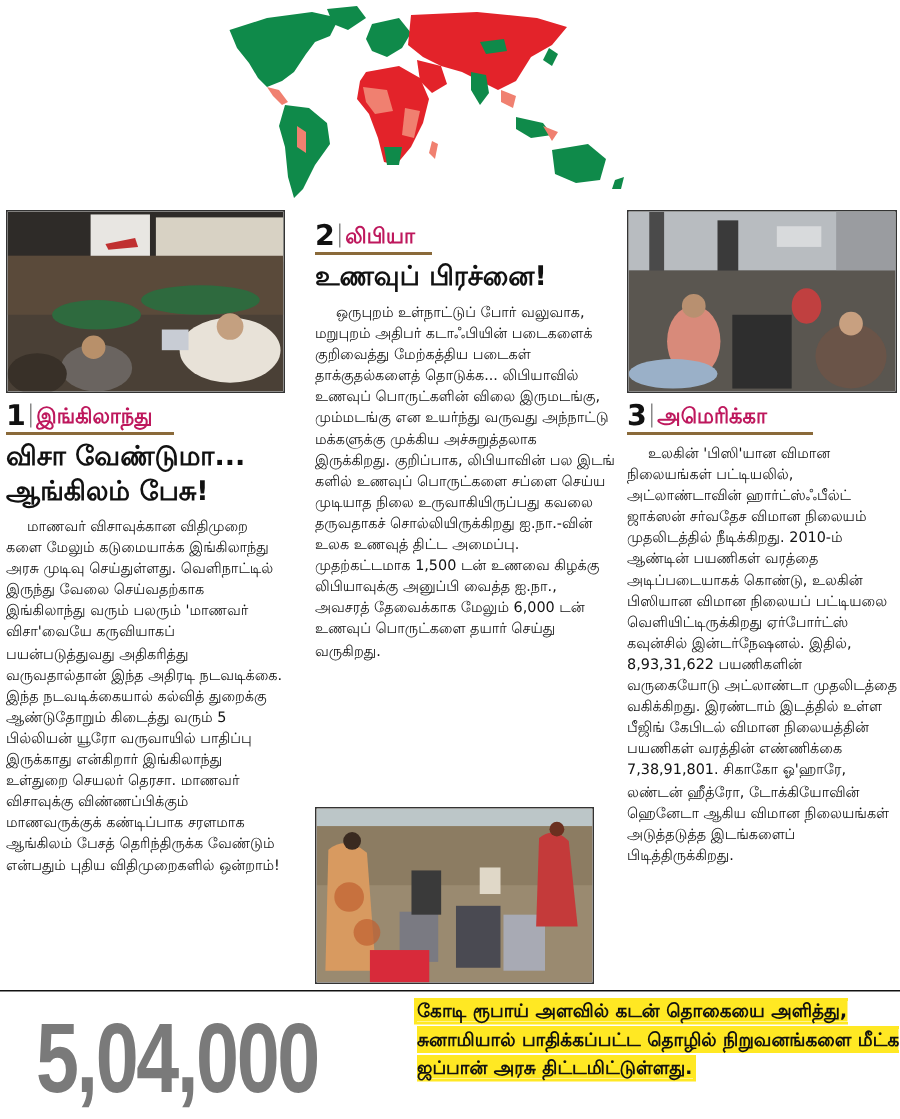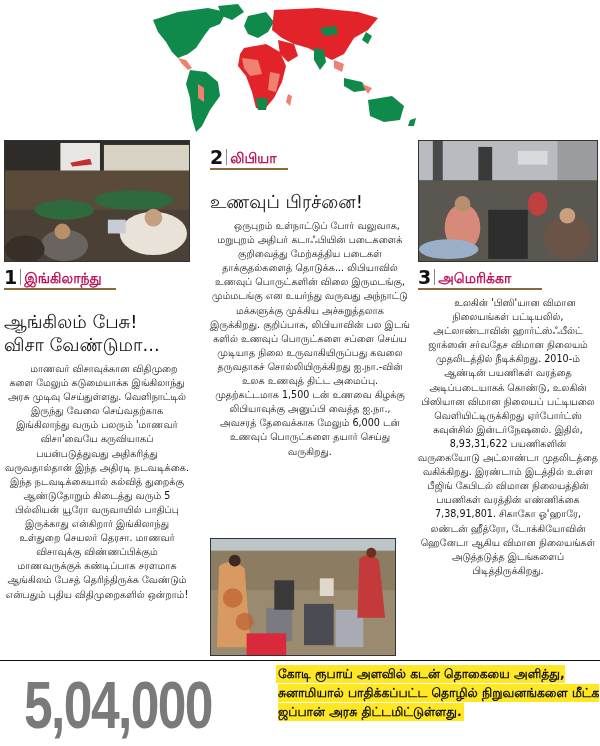--- a/index.html
+++ b/index.html
@@ -14,23 +14,23 @@
   .col3 { left: 418px; width: 180px; }
 
   .photo { position: relative; overflow: hidden; border: 1px solid #333; }
   .photo svg { display: block; width: 100%; height: 100%; }
 
   .tag { display: flex; align-items: flex-end; border-bottom: 2px solid #8a6a3a; padding-bottom: 1px; margin-top: 6px; }
   .tag .num { font-family: "DejaVu Sans", sans-serif; font-weight: bold; font-size: 19px; line-height: 19px; color: #111; }
   .tag .sep { width: 1px; height: 16px; background: #888; margin: 0 3px 2px 3px; }
   .tag .country { font-weight: bold; font-size: 14px; line-height: 17px; color: #be185d; }
 
-  .headline { font-weight: normal; font-size: 18px; line-height: 23px; color: #111; margin-top: 20px; }
+  .headline { font-weight: bold; font-size: 18px; line-height: 23px; color: #111; margin-top: 3px; }
 
-  .body-text { font-family: "DejaVu Sans", sans-serif; font-size: 9.6px; line-height: 14.1px; color: #111; margin-top: 6px; text-align: center; }
+  .body-text { font-family: "DejaVu Sans", sans-serif; font-size: 9.6px; line-height: 14.1px; color: #111; margin-top: 6px; text-align: left; }
   .body-text p { text-indent: 14px; }
 
   .hrule { position: absolute; left: 0; top: 660px; width: 600px; height: 1px; background: #111; }
 
   .big-number { position: absolute; left: 24px; top: 668px; font-family: "Liberation Sans", sans-serif; font-weight: bold; font-size: 66px; line-height: 74px; color: #7a7a7a; letter-spacing: -2px; transform: scaleX(0.78); transform-origin: left top; }
 
   .caption { position: absolute; left: 268px; top: 665px; width: 326px; font-weight: bold; font-size: 12.3px; line-height: 19px; color: #111; margin-left: 10px; }
   .caption span { background: #ffe823; box-shadow: 0 0 0 2px #ffe823; }
 </style>
 </head>
@@ -89,22 +89,22 @@
       <rect x="104" y="80" width="18" height="14" fill="#c8ccd4"></rect>
       <ellipse cx="20" cy="110" rx="20" ry="14" fill="#383028"></ellipse>
     </svg>
   </div>
   <div class="tag" style="width:112px;">
     <span class="num">1</span>
     <span class="sep"></span>
     <span class="country">இங்கிலாந்து</span>
   </div>
   <div class="headline">
+    <div>விசா வேண்டுமா...</div>
     <div>ஆங்கிலம் பேசு!</div>
-    <div>விசா வேண்டுமா...</div>
   </div>
   <div class="body-text">
     <p>மாணவர் விசாவுக்கான விதிமுறை களை மேலும் கடுமையாக்க இங்கிலாந்து அரசு முடிவு செய்துள்ளது. வெளிநாட்டில் இருந்து வேலை செய்வதற்காக இங்கிலாந்து வரும் பலரும் 'மாணவர் விசா'வையே கருவியாகப் பயன்படுத்துவது அதிகரித்து வருவதால்தான் இந்த அதிரடி நடவடிக்கை. இந்த நடவடிக்கையால் கல்வித் துறைக்கு ஆண்டுதோறும் கிடைத்து வரும் 5 பில்லியன் யூரோ வருவாயில் பாதிப்பு இருக்காது என்கிறார் இங்கிலாந்து உள்துறை செயலர் தெரசா. மாணவர் விசாவுக்கு விண்ணப்பிக்கும் மாணவருக்குக் கண்டிப்பாக சரளமாக ஆங்கிலம் பேசத் தெரிந்திருக்க வேண்டும் என்பதும் புதிய விதிமுறைகளில் ஒன்றாம்!</p>
   </div>
 </div>
 
 <div class="col col2">
   <div class="tag" style="width:78px;margin-top:8px;">
     <span class="num">2</span>
     <span class="sep"></span>

